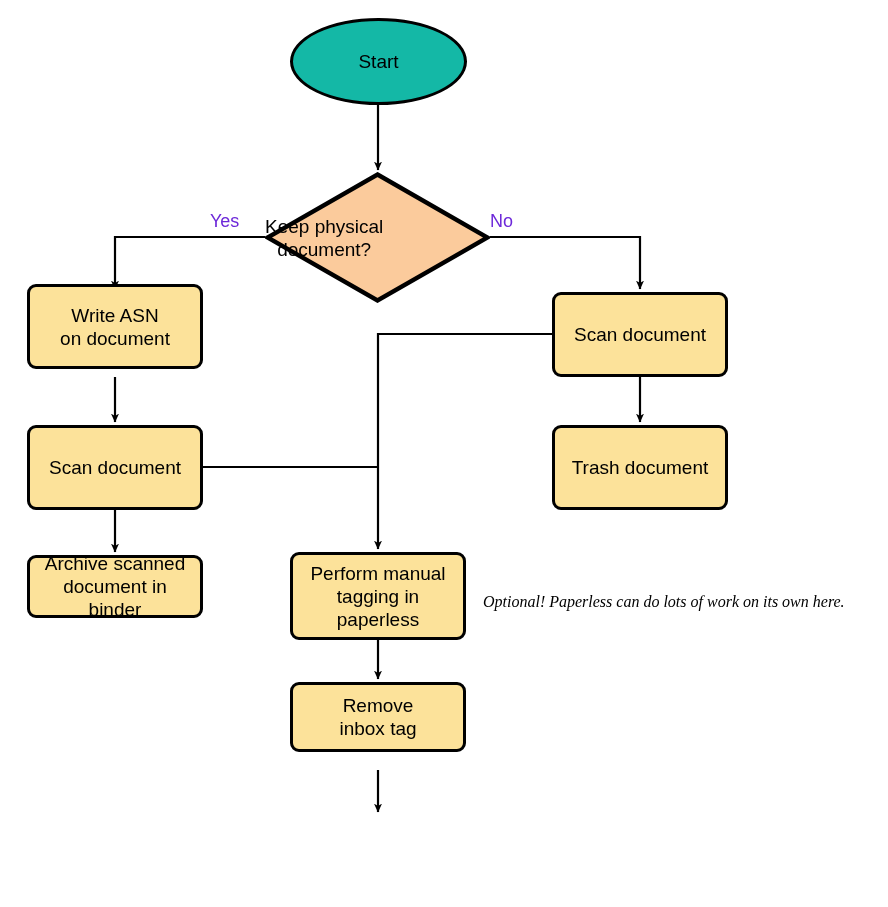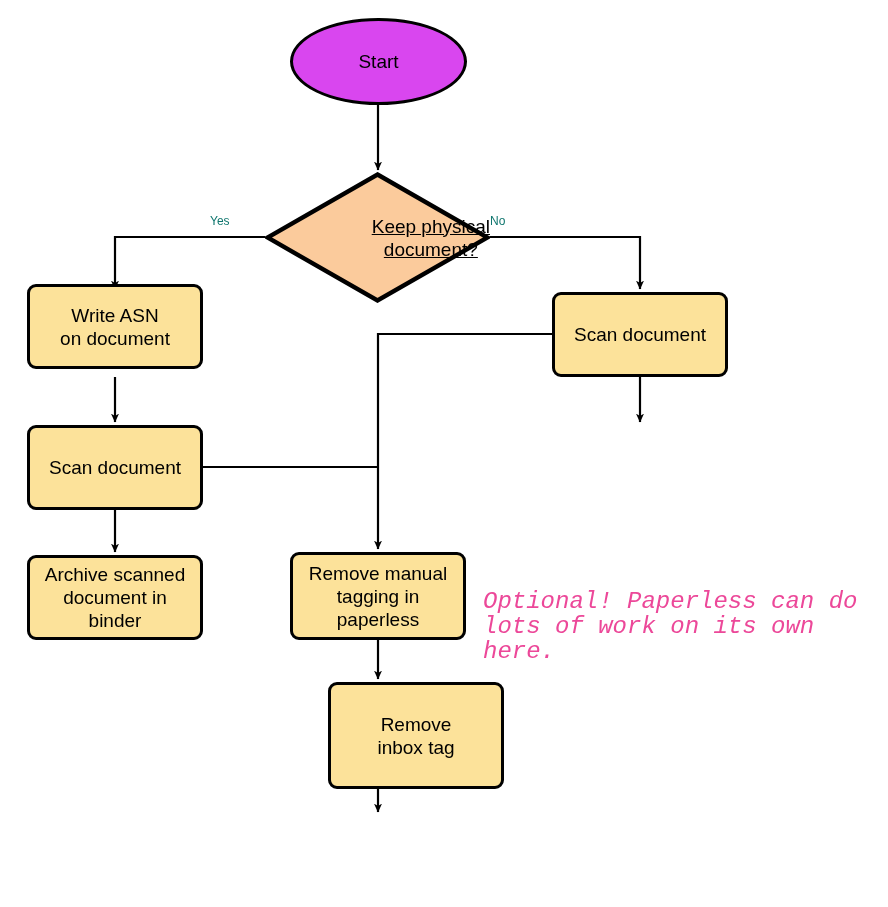--- a/index.html
+++ b/index.html
@@ -47,56 +47,55 @@
   }
   .node-process {
     border: 3px solid #000000;
     border-radius: 9px;
   }
   .node-decision-wrap {
     position: absolute;
     z-index: 3;
     display: flex;
     align-items: center;
-    justify-content: flex-end;
-    text-decoration: underline;
+    justify-content: flex-start;
   }
   .node-decision-shape {
     position: absolute;
     left: 0;
     top: 0;
     width: 100%;
     height: 100%;
   }
   .node-decision-label {
     position: relative;
     z-index: 2;
     text-align: center;
     color: #000000;
     font-size: 19px;
     line-height: 23px;
     white-space: pre-line;
     font-family: "Liberation Sans", sans-serif;
   }
   .edge-label {
     position: absolute;
-    font-size: 12px;
+    font-size: 18px;
     line-height: 20px;
-    color: #0f766e;
+    color: #6d28d9;
     font-family: "Liberation Sans", sans-serif;
     z-index: 4;
     background: transparent;
   }
   .annotation {
     position: absolute;
     font-style: italic;
-    font-size: 24px;
+    font-size: 16px;
     line-height: 25px;
-    color: #ec4899;
-    font-family: Liberation Mono, monospace;
+    color: #000000;
+    font-family: Liberation Serif, serif;
     z-index: 4;
   }
 </style>
 </head>
 <body>
 
 <div id="flowchart-root">
 
   <svg id="edge-layer" viewBox="0 0 888 907" width="888" height="907" xmlns="http://www.w3.org/2000/svg">
     <defs>
@@ -121,21 +120,21 @@
       <path d="M 552 334 L 378 334 L 378 549" marker-end="url(#arrowhead)"></path>
 
       <path d="M 203 467 L 378 467"></path>
 
       <path d="M 378 640 L 378 679" marker-end="url(#arrowhead)"></path>
 
       <path d="M 378 770 L 378 812" marker-end="url(#arrowhead)"></path>
     </g>
   </svg>
 
-  <div class="node node-terminator" style="left:290px; top:18px; width:177px; height:87px; background:#d946ef;text-align:center;">
+  <div class="node node-terminator" style="left:290px; top:18px; width:177px; height:87px; background:#14b8a6;text-align:center;">
     <span>Start</span>
   </div>
 
   <div class="node-decision-wrap" style="left:265px; top:172px; width:225px; height:131px;">
     <svg class="node-decision-shape" viewBox="0 0 225 131" preserveAspectRatio="none" xmlns="http://www.w3.org/2000/svg">
       <polygon points="112.5,2.5 222.5,65.5 112.5,128.5 2.5,65.5" fill="#fbcb9c" stroke="#000000" stroke-width="4.4" vector-effect="non-scaling-stroke"></polygon>
     </svg>
     <span class="node-decision-label">Keep physical
 document?</span>
   </div>
@@ -149,38 +148,41 @@
 
   <div class="node node-process" style="left:27px; top:284px; width:176px; height:85px; background:#fce29a;">
     <span>Write ASN
 on document</span>
   </div>
 
   <div class="node node-process" style="left:27px; top:425px; width:176px; height:85px; background:#fce29a;">
     <span>Scan document</span>
   </div>
 
-  <div class="node node-process" style="left:27px; top:555px; width:176px; height:85px; background:#fce29a;">
+  <div class="node node-process" style="left:27px; top:555px; width:176px; height:63px; background:#fce29a;">
     <span>Archive scanned
 document in
 binder</span>
   </div>
 
   <div class="node node-process" style="left:552px; top:292px; width:176px; height:85px; background:#fce29a;">
     <span>Scan document</span>
   </div>
 
+  <div class="node node-process" style="left:552px; top:425px; width:176px; height:85px; background:#fce29a;">
+    <span>Trash document</span>
+  </div>
 
   <div class="node node-process" style="left:290px; top:552px; width:176px; height:88px; background:#fce29a;">
-    <span>Remove manual
+    <span>Perform manual
 tagging in
 paperless</span>
   </div>
 
-  <div class="node node-process" style="left:290px; top:682px; width:176px; height:107px; background:#fce29a;margin-left:38px;">
+  <div class="node node-process" style="left:290px; top:682px; width:176px; height:70px; background:#fce29a;">
     <span>Remove
 inbox tag</span>
   </div>
 
 
   <div class="annotation" style="left:483px; top:589px; width:400px;">
     <span>Optional! Paperless can do lots of work on its own here.</span>
   </div>
 
 </div>

